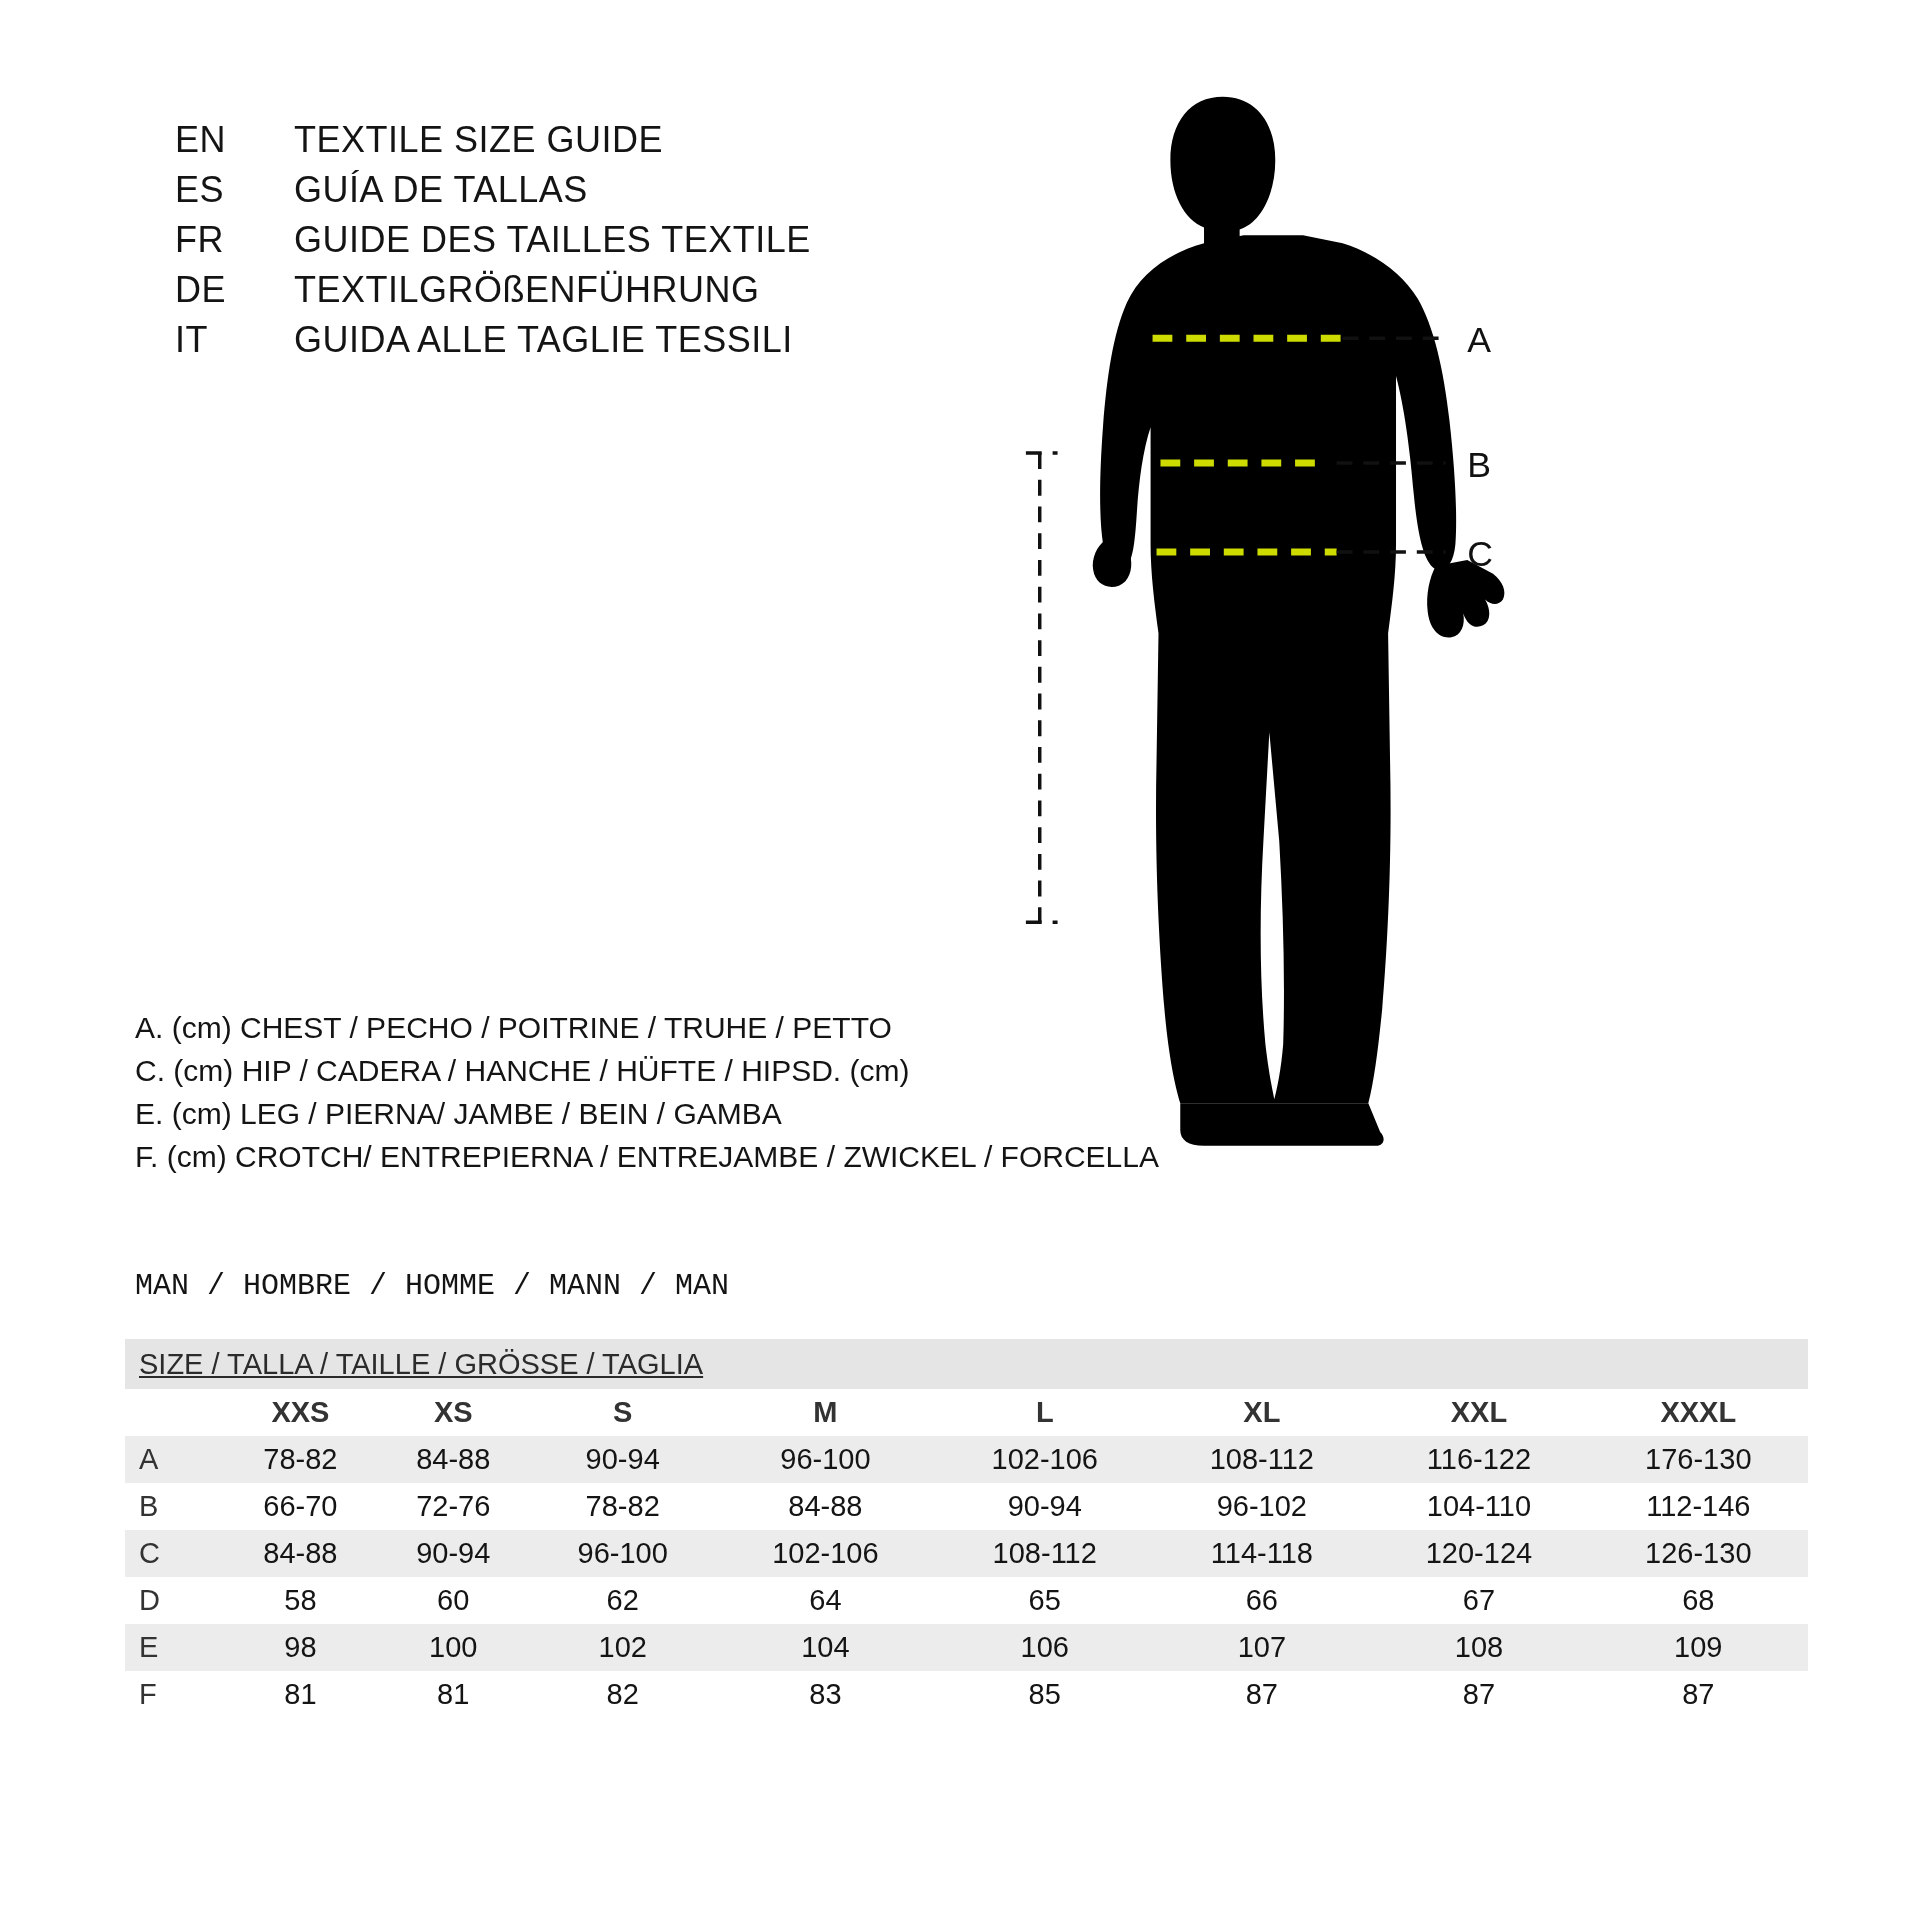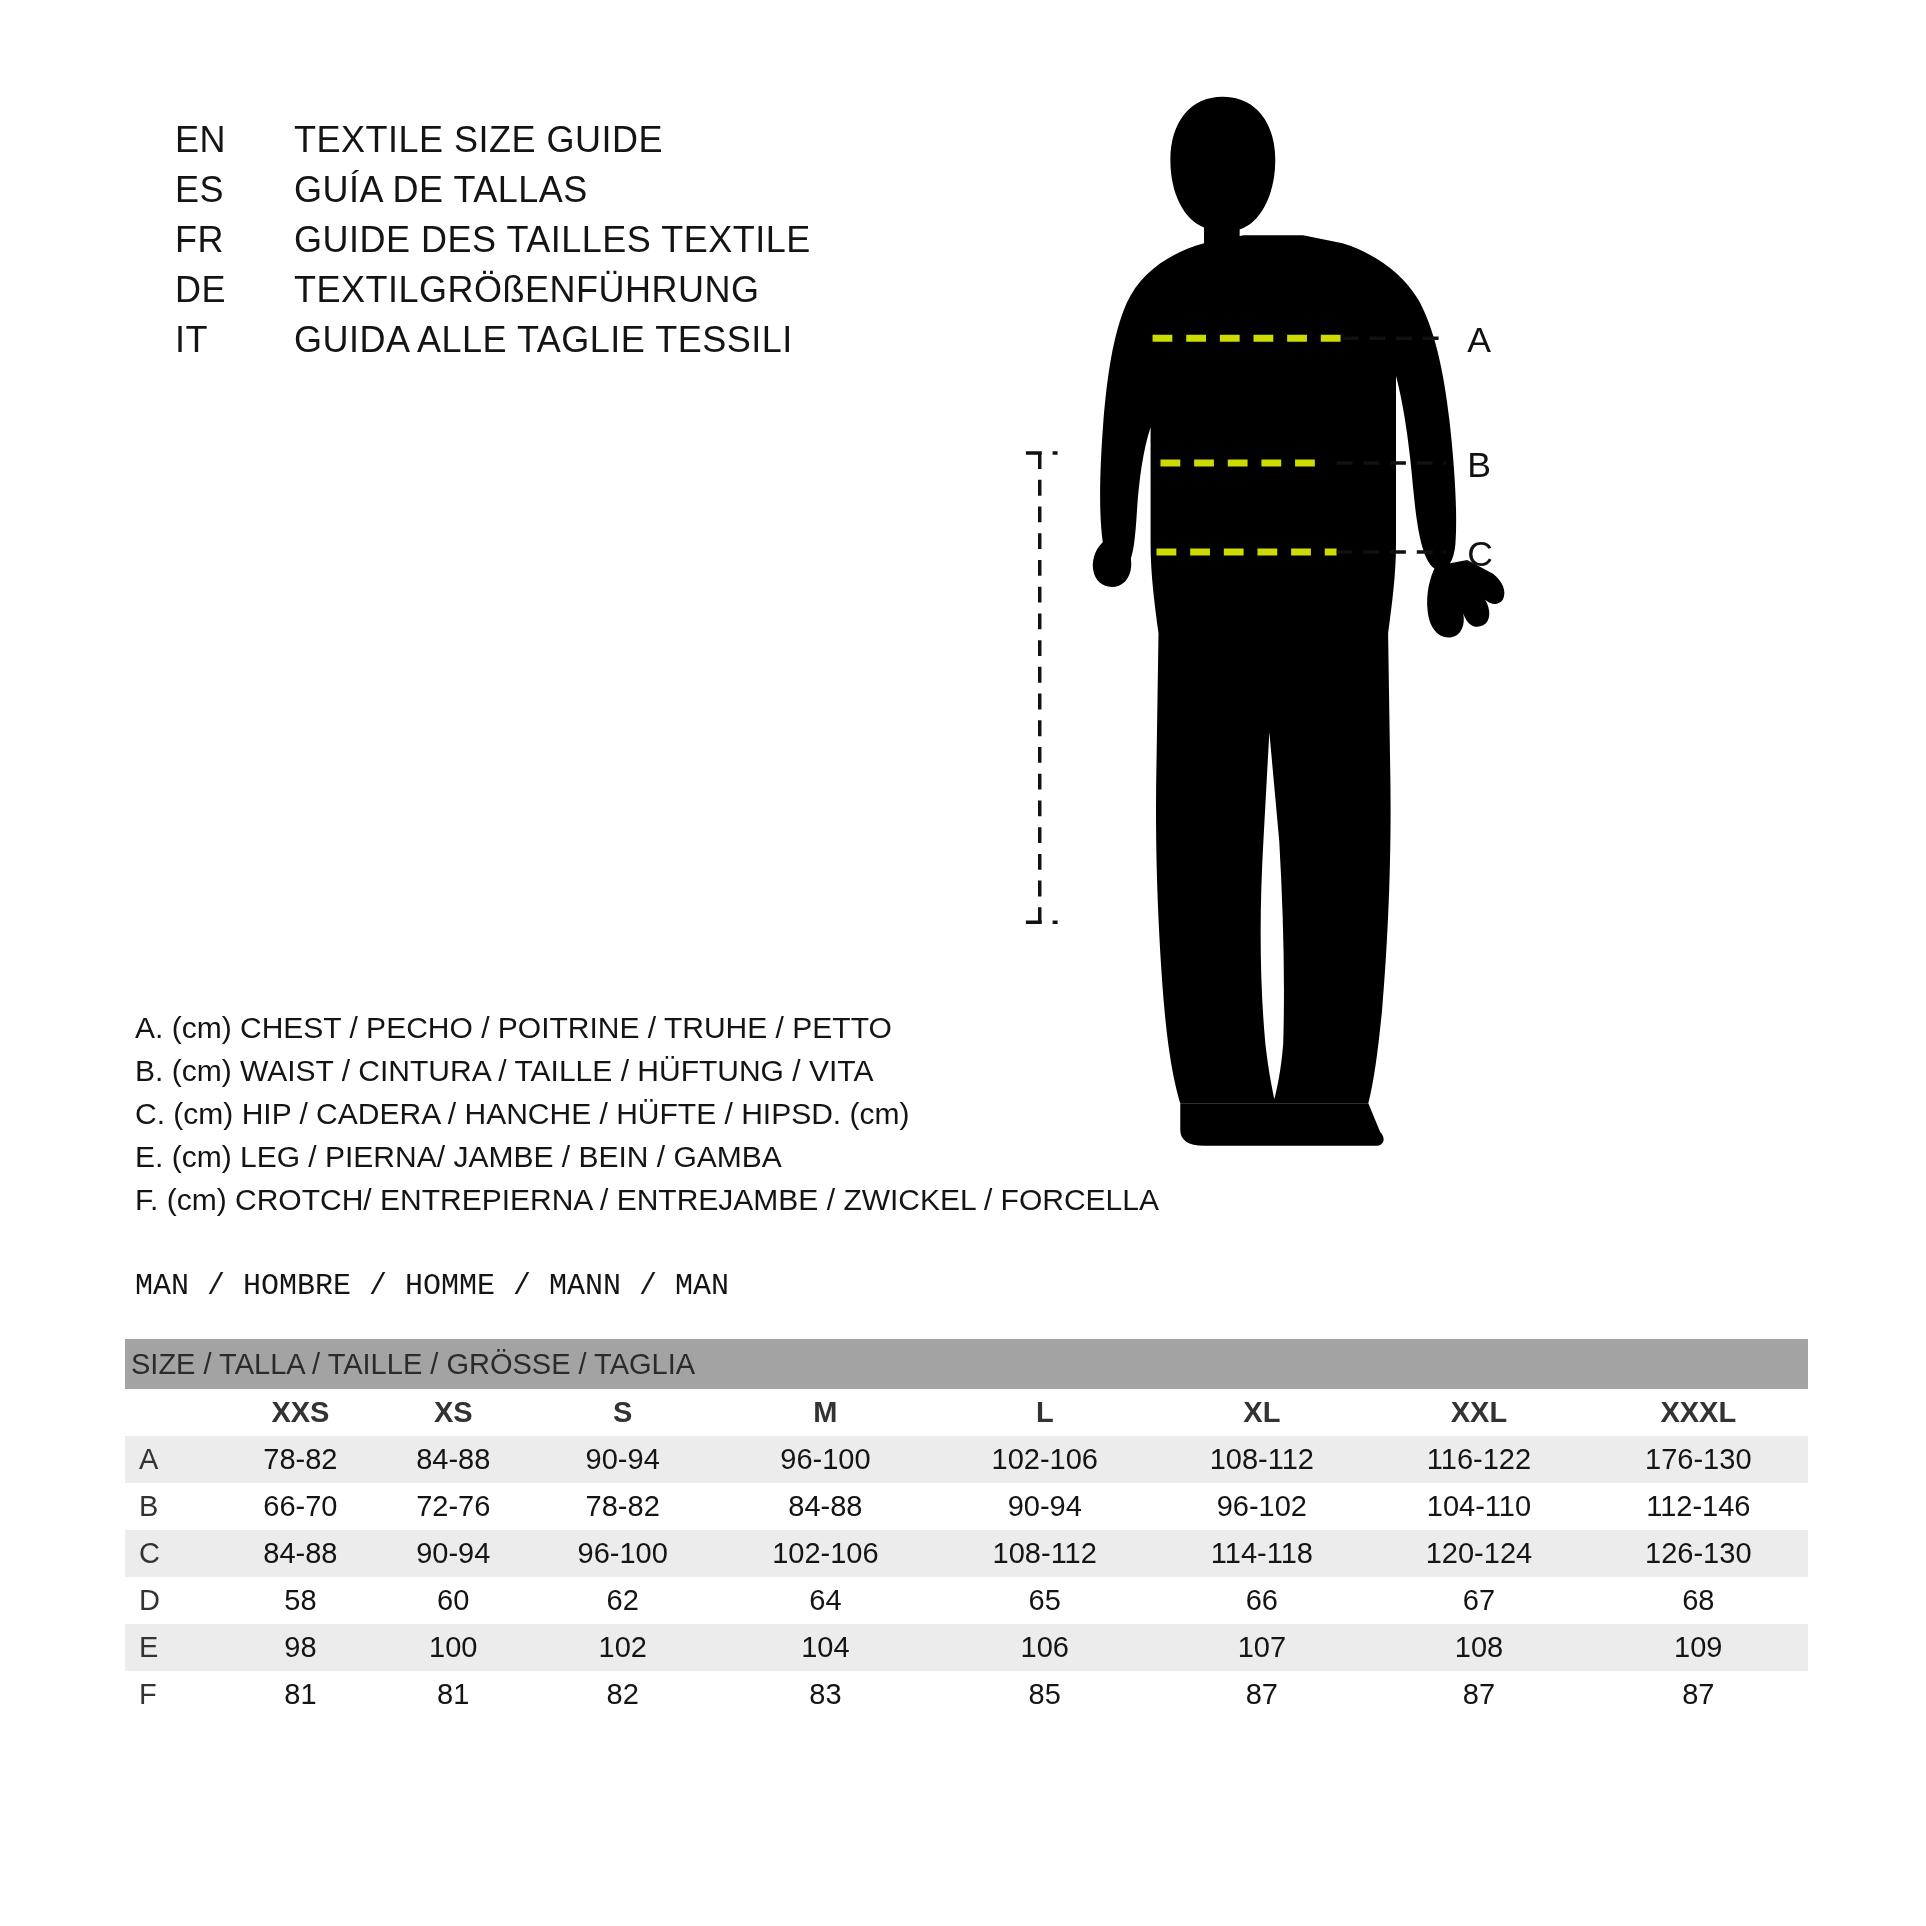--- a/index.html
+++ b/index.html
@@ -87,25 +87,26 @@
     color: #141414;
   }
   #size-table td, #size-table th {
     padding: 0;
     height: 47px;
     font-weight: normal;
     text-align: center;
     vertical-align: middle;
   }
   #size-table .hdr-band td {
-    background: #a3a3a3;
+    background: #e5e5e5;
     text-align: left;
-    padding-left: 6px;
+    padding-left: 14px;
     height: 50px;
     color: #2b2b2b;
+    text-decoration: underline;
   }
   #size-table .size-head td {
     background: #ffffff;
     color: #333333;
     font-weight: bold;
   }
   #size-table .row-label {
     width: 79px;
     text-align: left;
     padding-left: 14px;
@@ -224,21 +225,20 @@
       <line x1="-52" y1="895" x2="-20" y2="895"></line>
     </g>
     <text x="-108" y="320" font-family="Liberation Sans, sans-serif" font-size="36" fill="#111111">D</text>
     <text x="-38" y="618" font-family="Liberation Sans, sans-serif" font-size="36" fill="#111111">E</text>
     <text x="-108" y="660" font-family="Liberation Sans, sans-serif" font-size="36" fill="#111111">F</text>
   </svg>
 </div>
 
 <div id="legend-block">
   <div class="legend-row">A. (cm) CHEST / PECHO / POITRINE / TRUHE / PETTO</div>
-  <div class="legend-row">B. (cm) WAIST / CINTURA / TAILLE / HÜFTUNG / VITA</div>
   <div class="legend-row">C. (cm) HIP / CADERA / HANCHE / HÜFTE / HIPSD. (cm)</div>
   <div class="legend-row">E. (cm) LEG / PIERNA/ JAMBE / BEIN / GAMBA</div>
   <div class="legend-row">F. (cm) CROTCH/ ENTREPIERNA / ENTREJAMBE / ZWICKEL / FORCELLA</div>
 </div>
 <div id="gender-label">MAN / HOMBRE / HOMME / MANN / MAN</div>
 
 <table id="size-table">
   <colgroup>
     <col class="c-label">
     <col>

